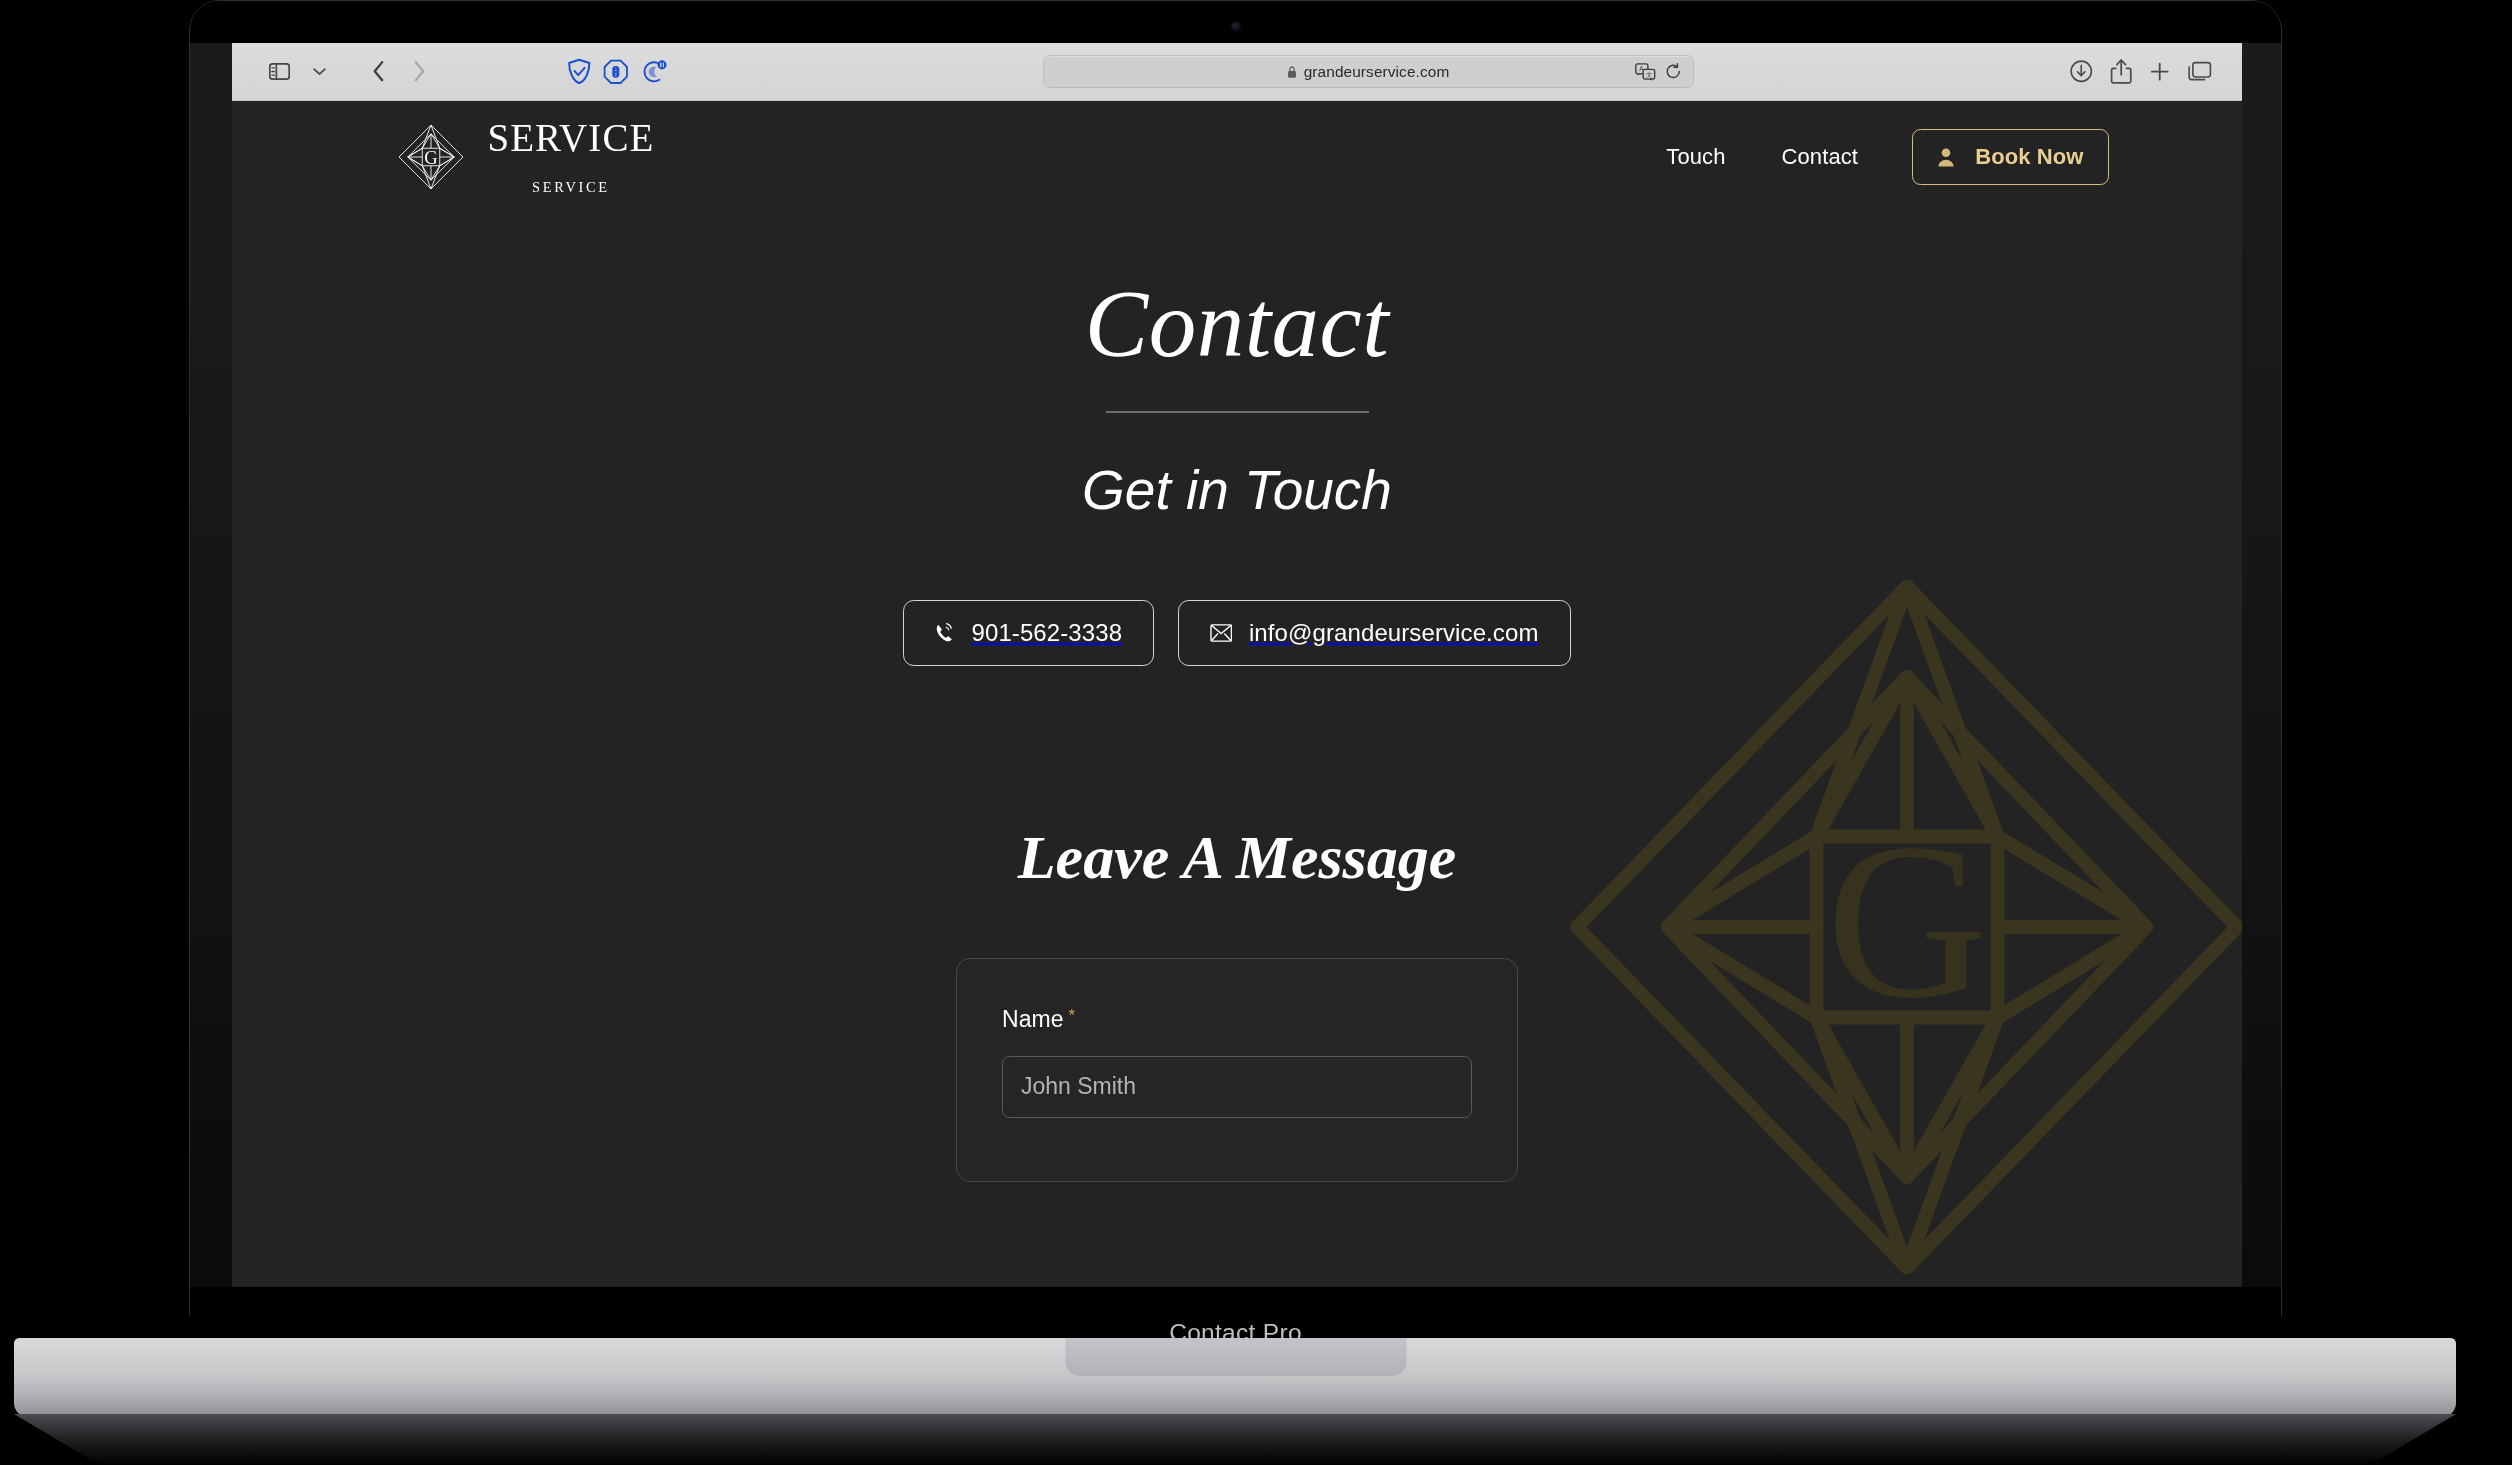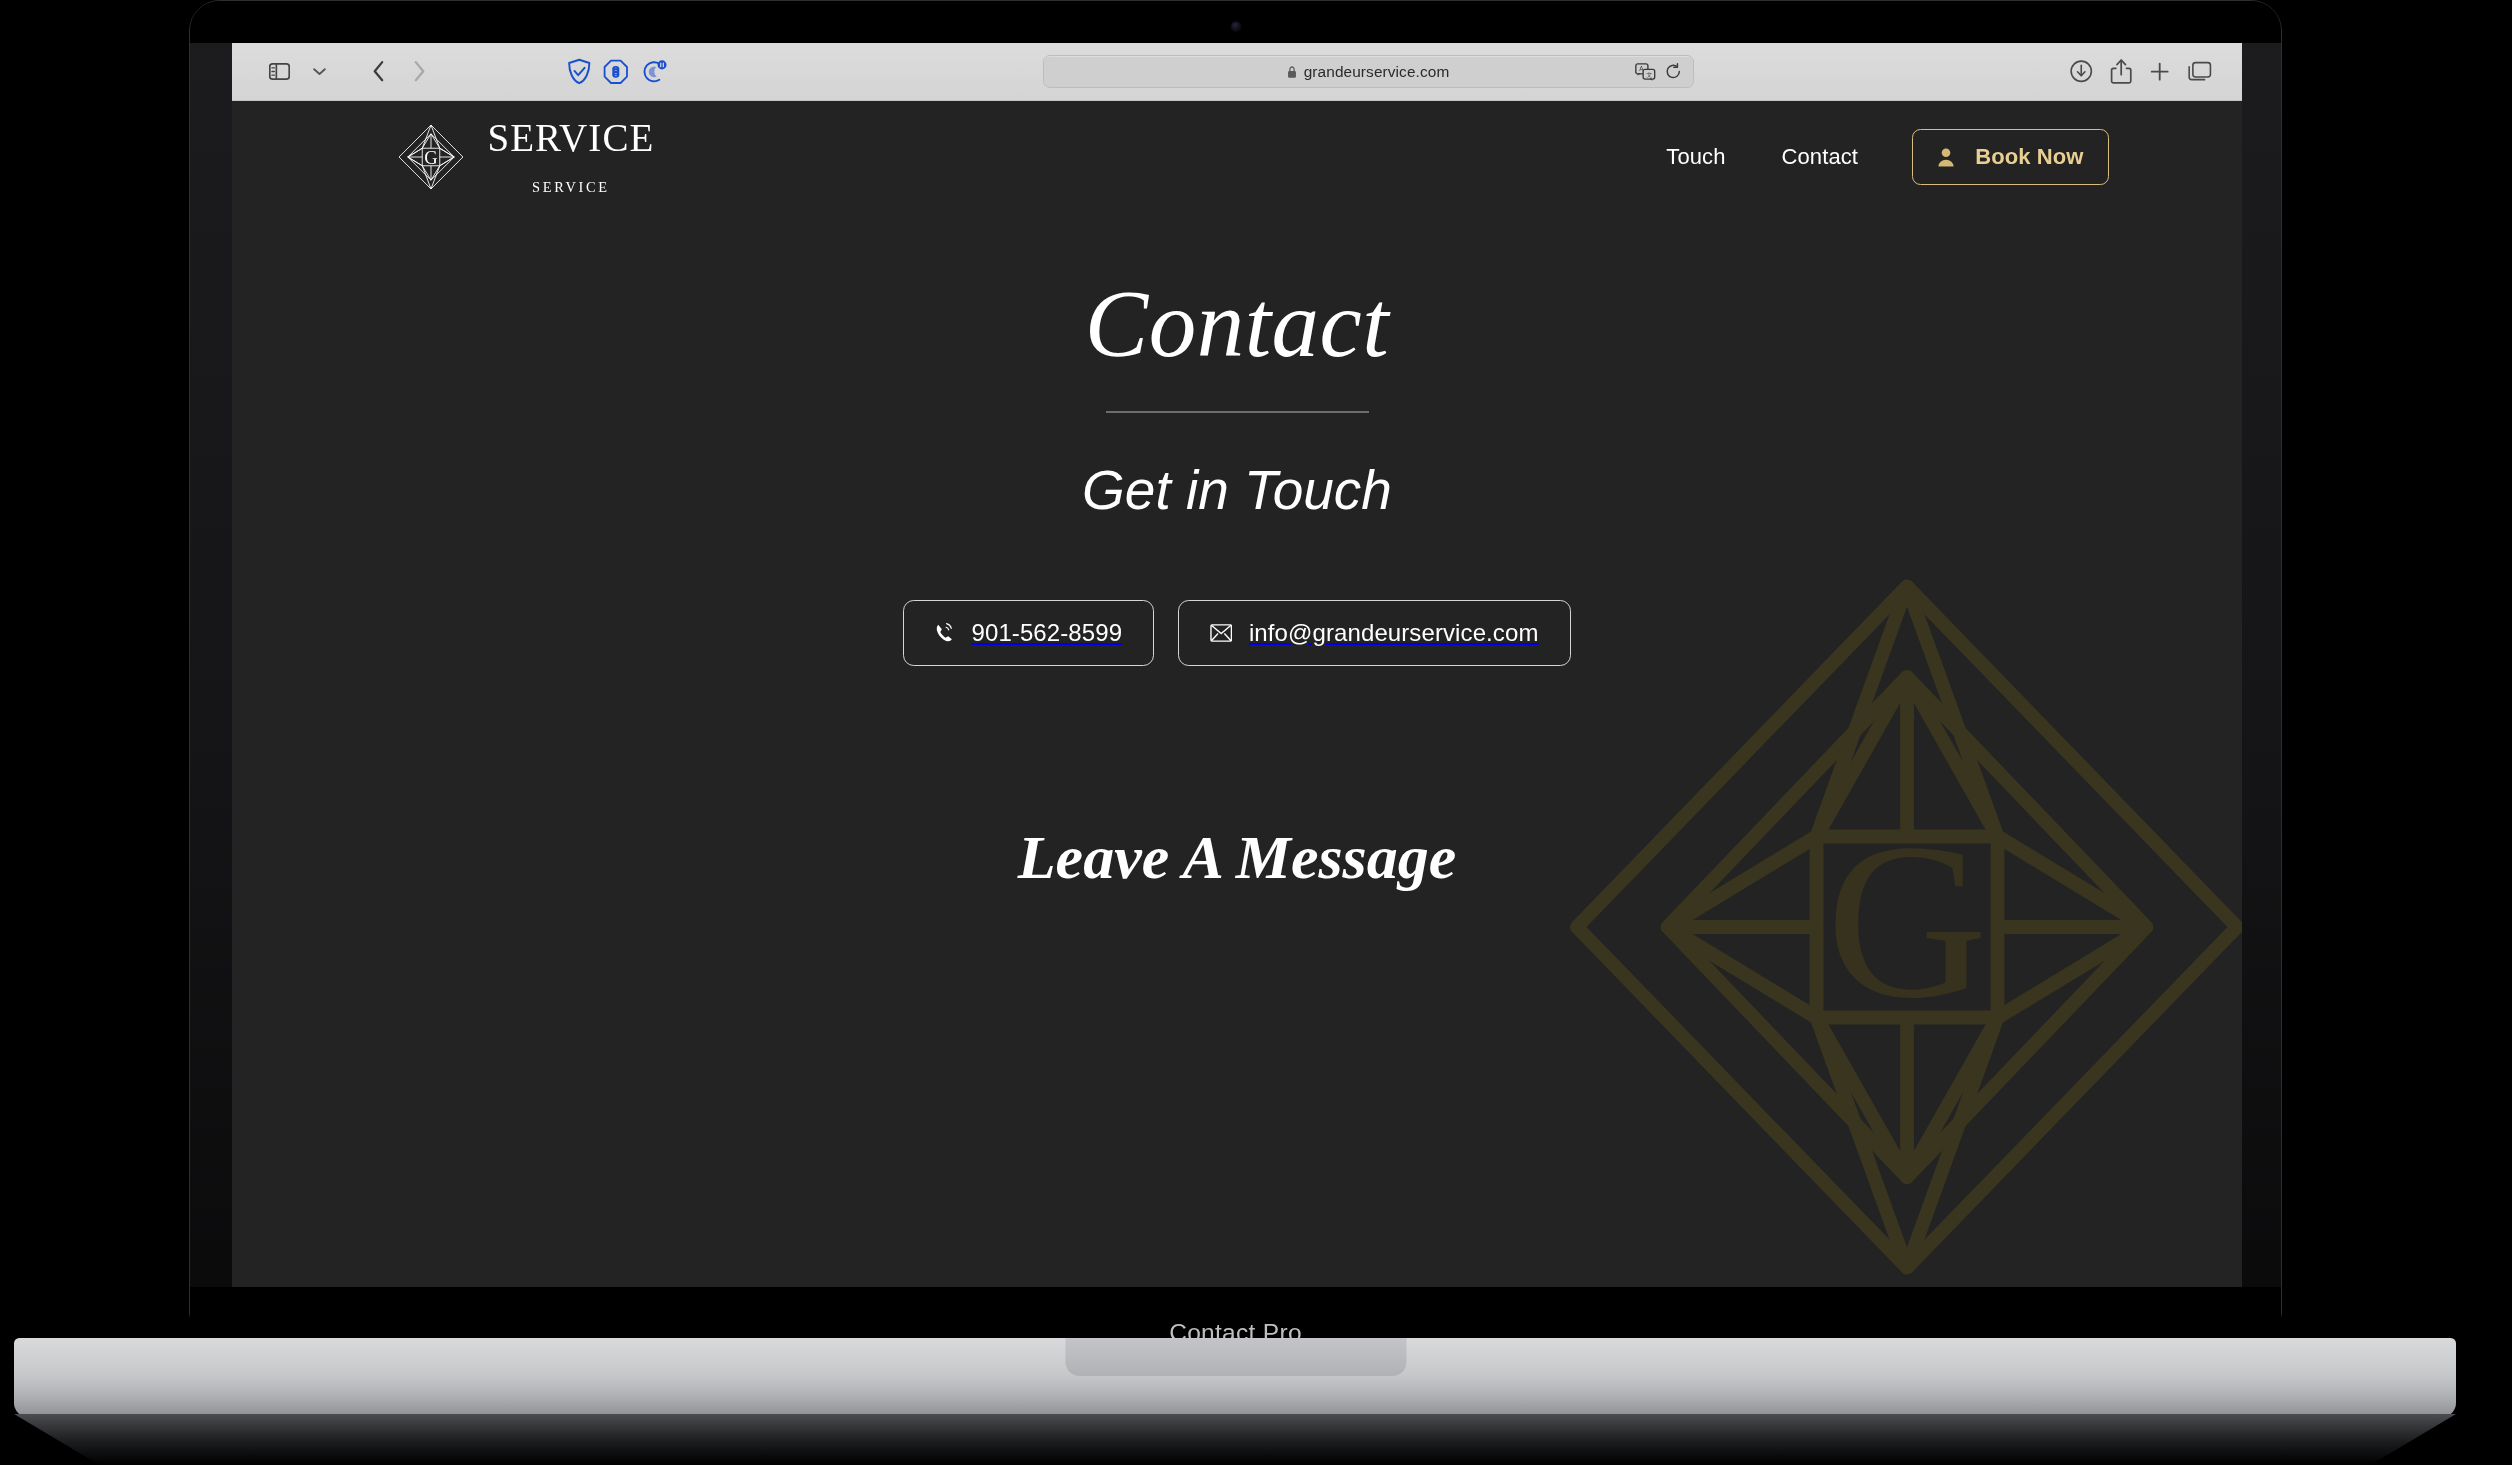--- a/index.html
+++ b/index.html
@@ -590,37 +590,44 @@
 
           <div class="contact-row">
             <a class="contact-chip" href="#">
               <span class="ic">
                 <svg width="19" height="21" viewBox="0 0 36 40">
                   <path d="M6 5 C3 8 2 13 5 20 C8 27 14 33 21 36 C26 38 30 36 32 33 L25 27 L20 30 C17 28 12 23 10 19 L13 14 Z" fill="#ffffff"></path>
                   <path d="M22 3 a13 13 0 0 1 9 9" fill="none" stroke="#ffffff" stroke-width="2.2" stroke-linecap="round"></path>
                   <path d="M21 10 a7 7 0 0 1 5 5" fill="none" stroke="#ffffff" stroke-width="2.2" stroke-linecap="round"></path>
                 </svg>
               </span>
-              <span class="chip-text">901-562-8599</span>
+              <span class="chip-text">901-562-3338</span>
             </a>
             <a class="contact-chip" href="#">
               <span class="ic">
                 <svg width="22.4" height="18" viewBox="0 0 42 34">
                   <rect x="1.7" y="1.7" width="38.6" height="30.6" rx="2" fill="none" stroke="#ffffff" stroke-width="2.6"></rect>
                   <polyline points="2.5,2.5 21,18 39.5,2.5" fill="none" stroke="#ffffff" stroke-width="2.6"></polyline>
                   <line x1="2.5" y1="31.5" x2="15" y2="18" stroke="#ffffff" stroke-width="2.6"></line>
                   <line x1="39.5" y1="31.5" x2="27" y2="18" stroke="#ffffff" stroke-width="2.6"></line>
                 </svg>
               </span>
               <span class="chip-text">info@grandeurservice.com</span>
             </a>
           </div>
 
           <div class="msg-title">Leave A Message</div>
 
+          <div class="form-card">
+            <div class="field-label">
+              <span>Name</span>
+              <span class="req">*</span>
+            </div>
+            <input class="field-input" type="text" placeholder="John Smith" style="">
+          </div>
 
         </div>
       </div>
 
       <div class="lid-chin"></div>
     </div>
 
     <div class="lid-label">Contact Pro</div>
 
     <div class="base"></div>

